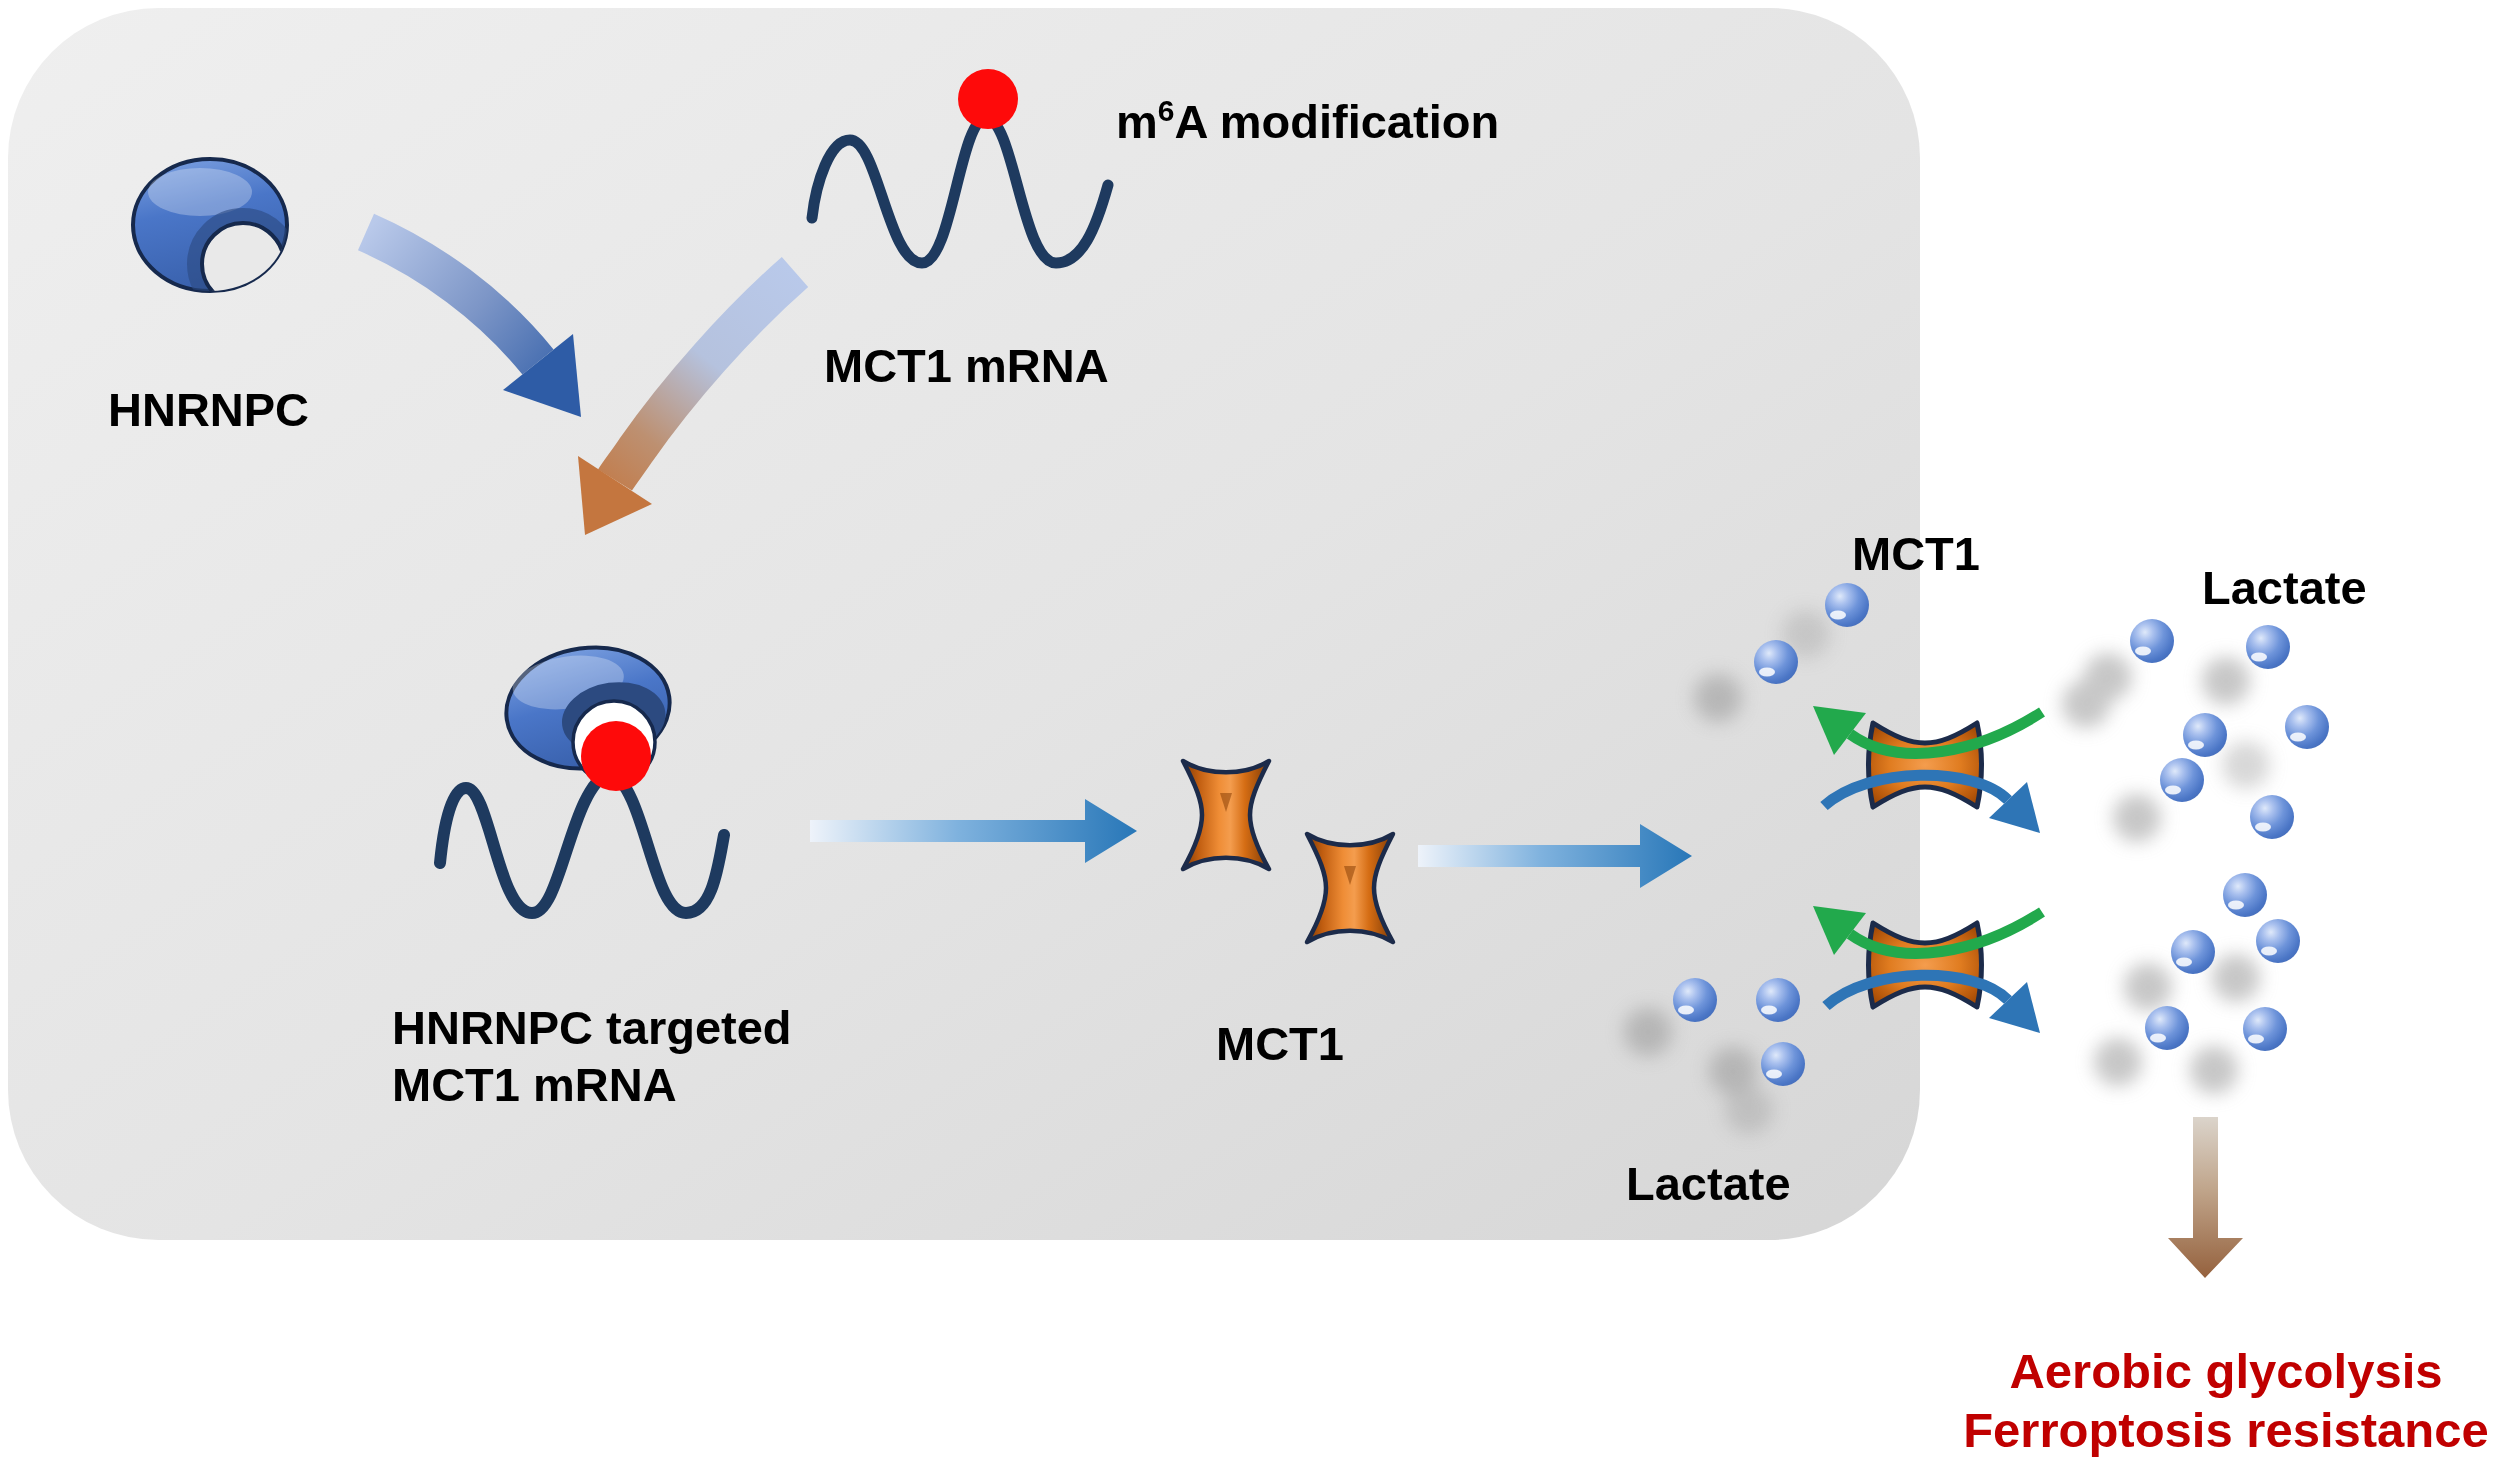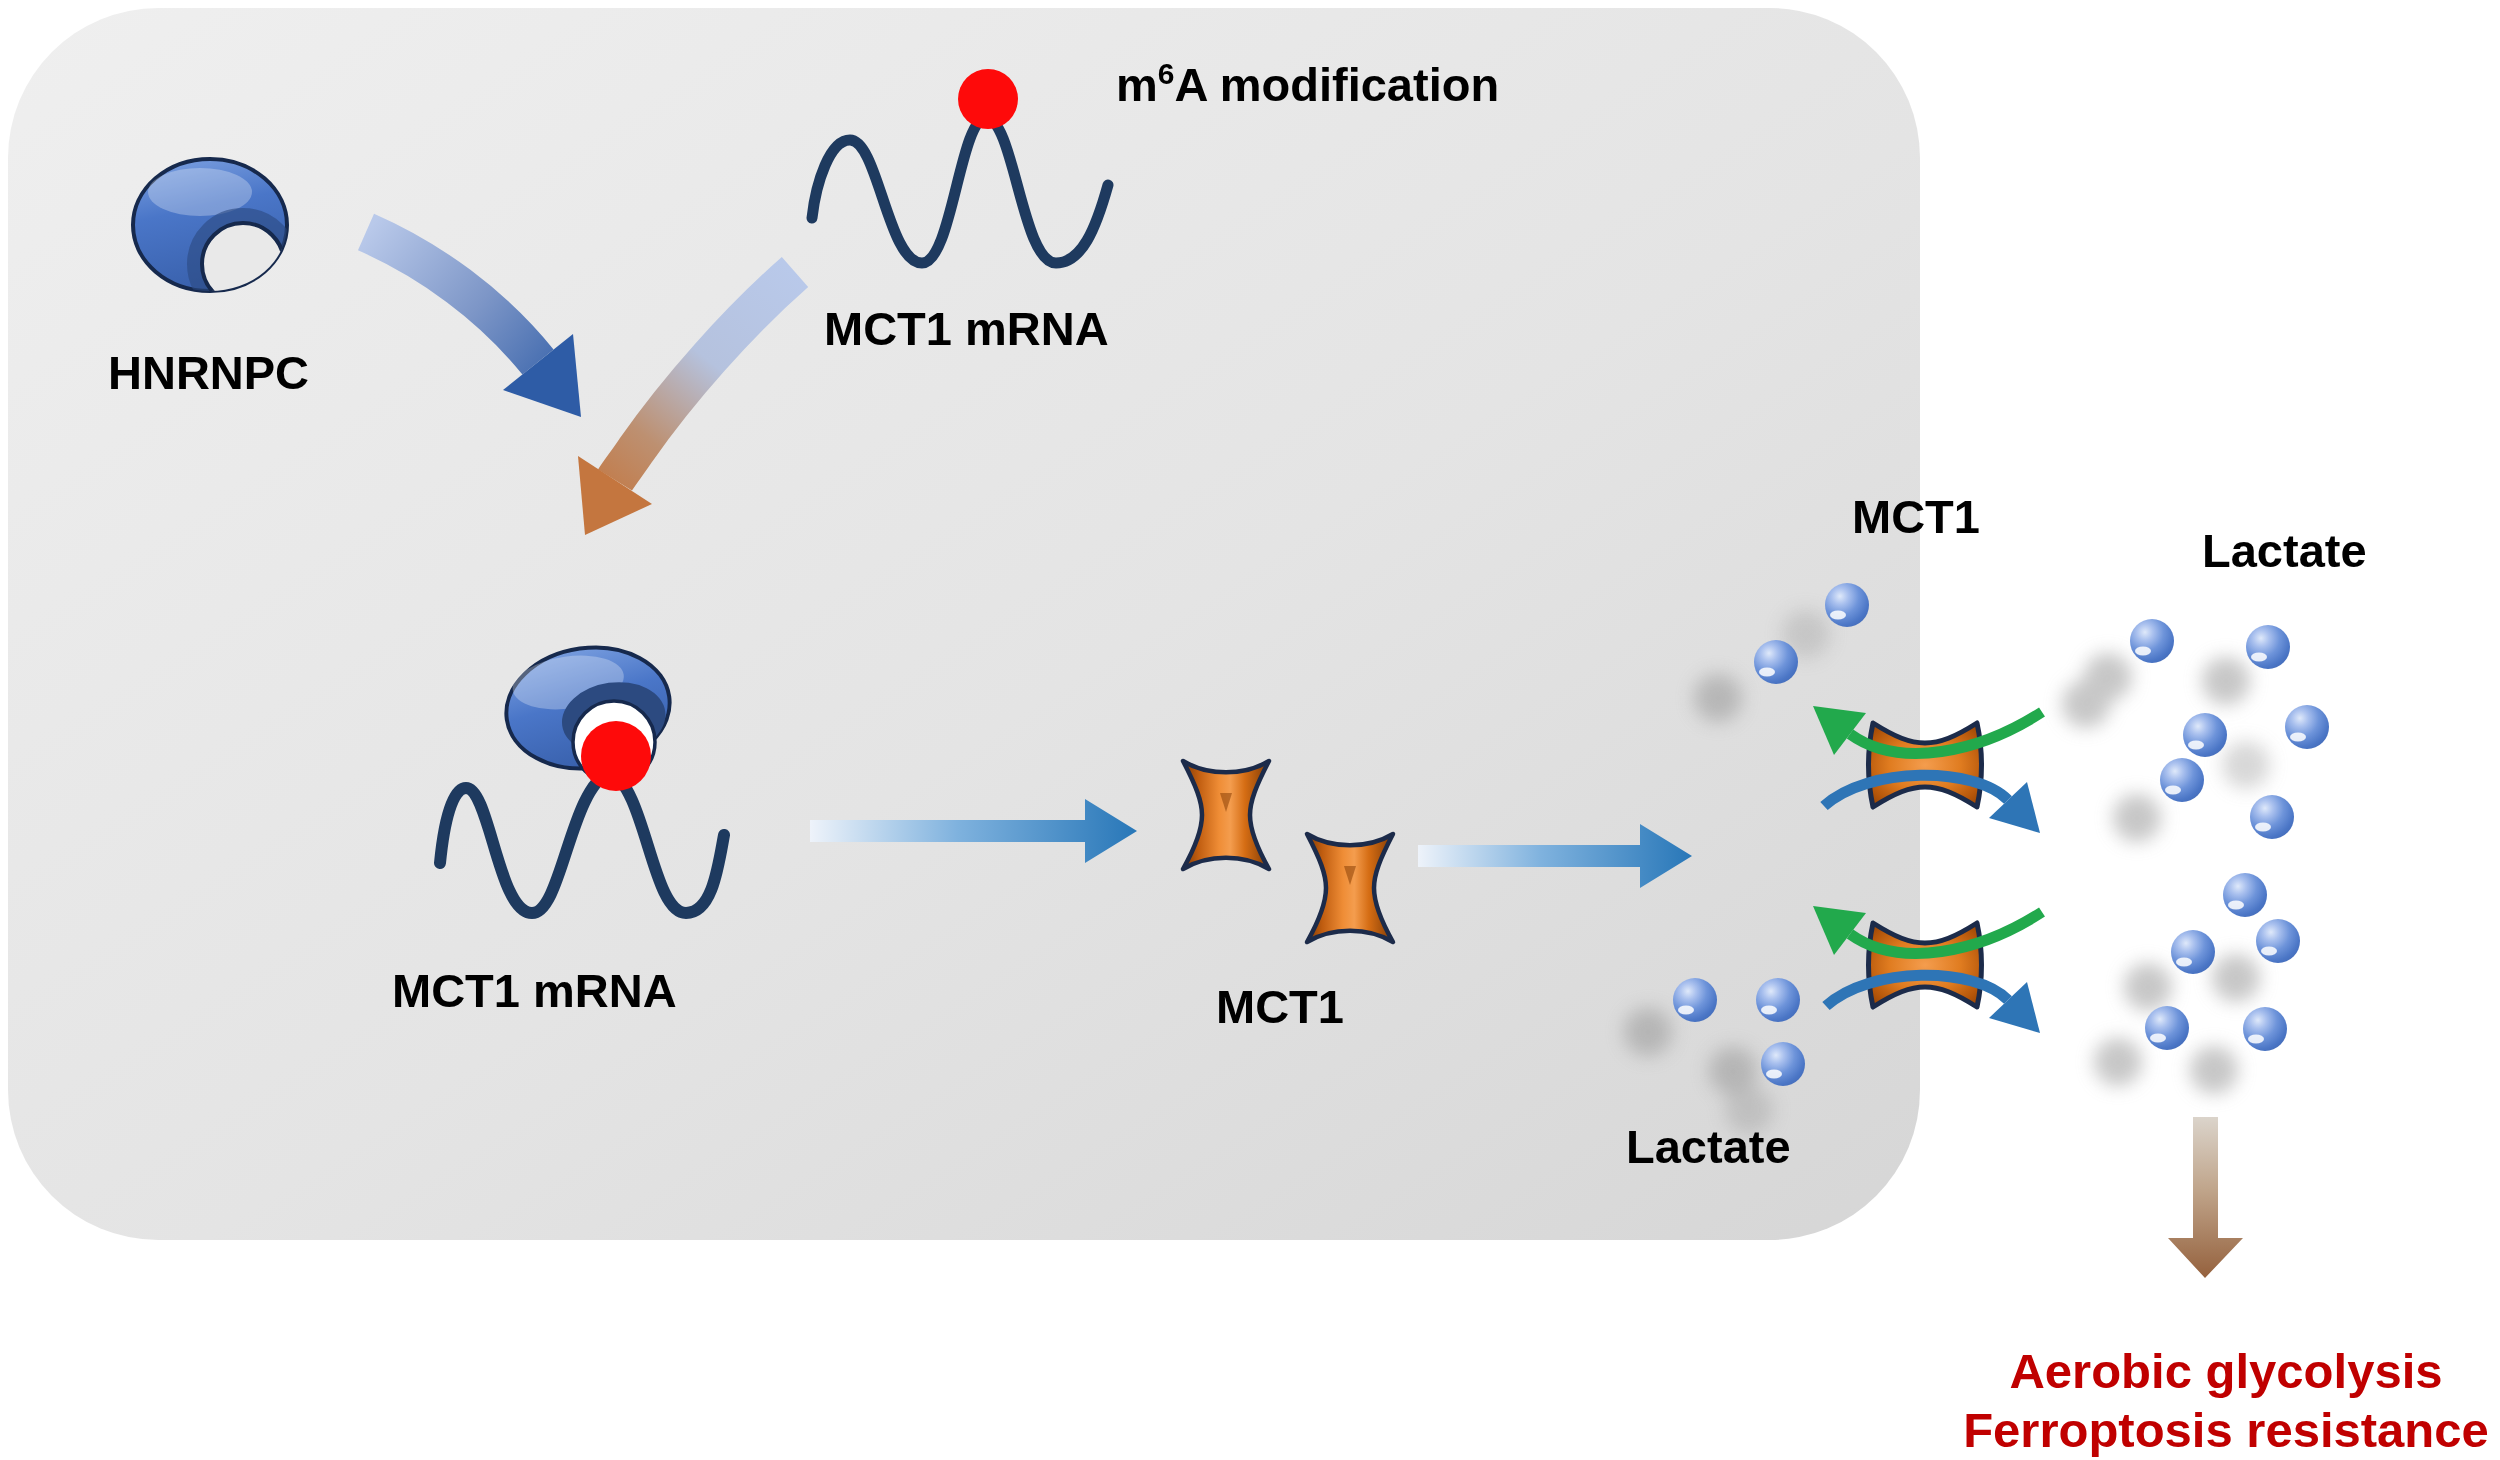--- a/index.html
+++ b/index.html
@@ -11,20 +11,21 @@
     overflow:hidden;
   }
   .canvas > svg{position:absolute;left:0;top:0;}
   .lbl{
     position:absolute;
     font-weight:bold;
     font-size:47px;
     color:#000;
     white-space:nowrap;
     line-height:1.15;
+    margin-top:37px;
   }
   .lbl sup{font-size:30px;line-height:0;}
   .lbl.two-line{line-height:57px;}
   .outcome{
     position:absolute;
     left:1940px;top:1342px;width:572px;
     text-align:center;
     font-weight:bold;font-size:49px;line-height:59px;
     color:#c00000;white-space:nowrap;
   }
@@ -233,20 +234,21 @@
 
 <div class="lbl" style="left:1116px;top:58px;">
   <span>m</span><sup>6</sup><span>A modification</span>
 </div>
 
 <div class="lbl" style="left:824px;top:302px;">
   <span>MCT1 mRNA</span>
 </div>
 
 <div class="lbl two-line" style="left:392px;top:962px;">
+  <div>HNRNPC targeted</div>
   <div>MCT1 mRNA</div>
 </div>
 
 <div class="lbl" style="left:1216px;top:980px;">
   <span>MCT1</span>
 </div>
 
 <div class="lbl" style="left:1852px;top:490px;">
   <span>MCT1</span>
 </div>

